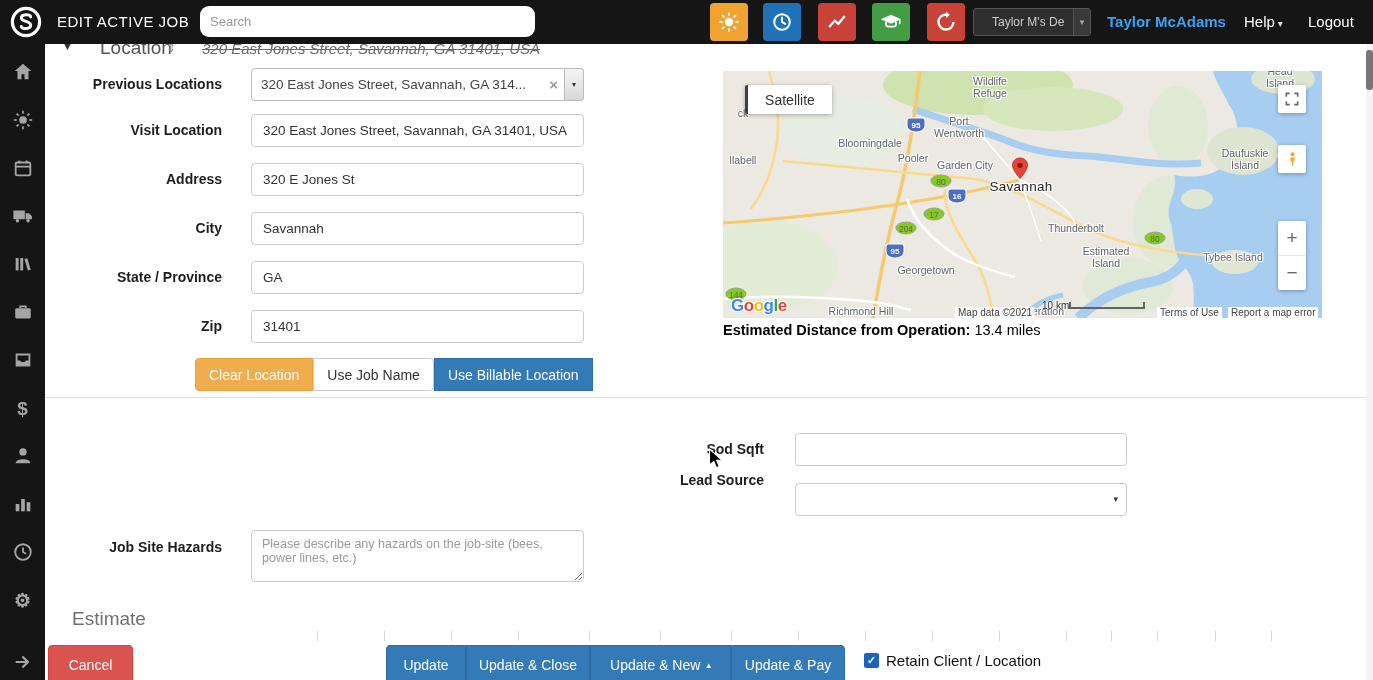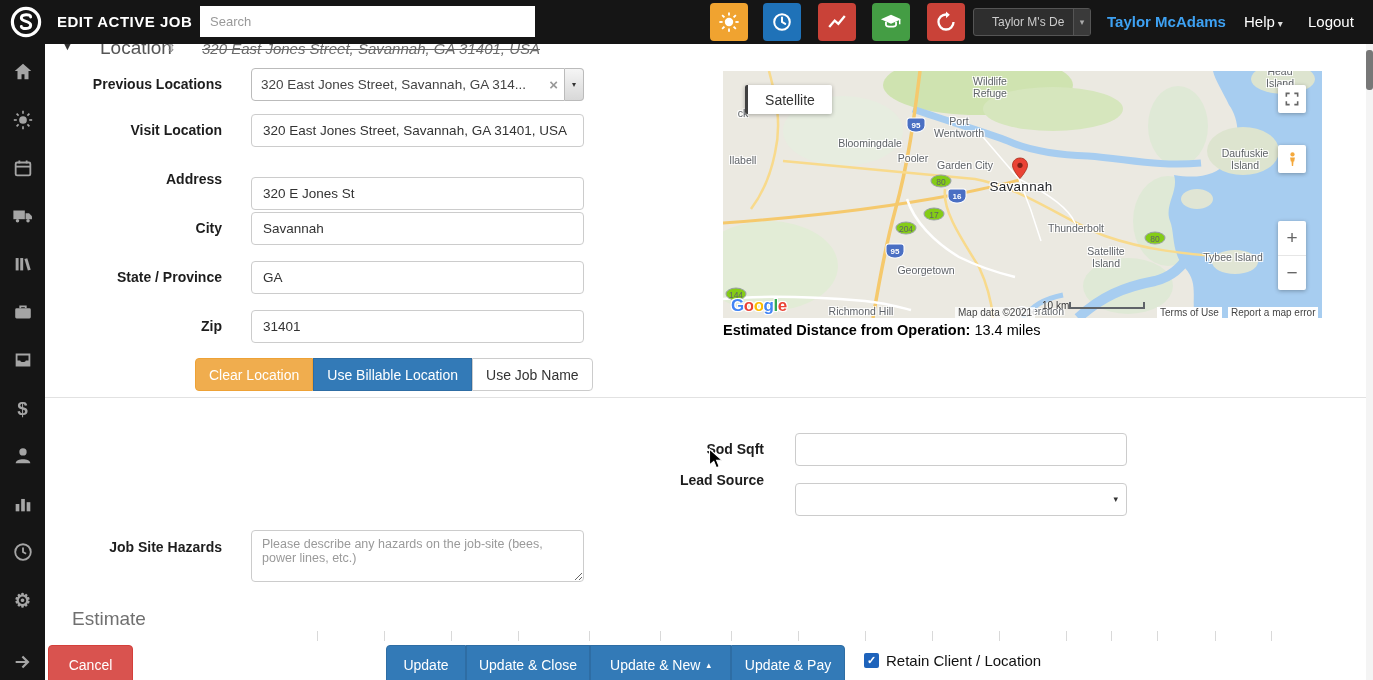--- a/index.html
+++ b/index.html
@@ -3,22 +3,22 @@
 <meta charset="utf-8">
 <style>
   *{box-sizing:border-box;margin:0;padding:0}
   html,body{background:#e9e9e9}
   body{font-family:"Liberation Sans",sans-serif}
   .screen{position:relative;width:1373px;height:680px;background:#fff;overflow:hidden;margin:0 auto}
 
   
   .topbar{position:absolute;left:0;top:0;width:1373px;height:44px;background:#151515;z-index:40}
   .logo{position:absolute;left:10px;top:6px;width:32px;height:32px}
-  .tb-title{position:absolute;left:57px;top:13px;color:#fff;font-size:15px;font-weight:bold;letter-spacing:.5px}
-  .tb-search{position:absolute;left:200px;top:6px;width:335px;height:31px;border:none;border-radius:0;padding:0 10px;font-size:13px;font-family:inherit;color:#333;background:#fff}
+  .tb-title{position:absolute;left:57px;top:13px;color:#fff;font-size:15px;font-weight:normal;letter-spacing:.5px}
+  .tb-search{position:absolute;left:200px;top:6px;width:335px;height:31px;border:none;border-radius:9px;padding:0 10px;font-size:13px;font-family:inherit;color:#333;background:#fff}
   .tb-search::placeholder{color:#999}
   .tb-btn{position:absolute;top:3px;width:38px;height:38px;border-radius:4px;display:flex;align-items:center;justify-content:center;cursor:pointer}
   .tb-btn svg{width:22px;height:22px}
   .tb-orange{background:#f0a330}.tb-blue{background:var(--topbar_blue,#1f72b8)}.tb-red{background:#c94238}.tb-green{background:var(--green,#449d44)}
   .tb-select{position:absolute;left:973px;top:8px;width:118px;height:28px;background:#2e2e2e;border:1px solid #555;border-radius:3px;display:flex;align-items:center;cursor:pointer}
   .tb-select .val{flex:1;color:#ccc;font-size:12px;padding:0 18px;white-space:nowrap;overflow:hidden}
   .tb-select .car{width:17px;height:100%;border-left:1px solid #555;color:#aaa;font-size:9px;display:flex;align-items:center;justify-content:center;background:#3a3a3a}
   .tb-user{position:absolute;left:1107px;top:13px;color:var(--link,#3ea1f2);font-size:15px;font-weight:bold;cursor:pointer}
   .tb-help{position:absolute;left:1244px;top:13px;color:#fff;font-size:15px;cursor:pointer}
   .tb-help .c{font-size:10px;color:#ddd;margin-left:3px}
@@ -278,35 +278,35 @@
     </div>
     <div class="dd">
         <span>▾</span>
       </div>
   </div>
 
   <div class="flabel" style="top:122px">Visit Location</div>
   <input class="tinput" style="top: 114px;" value="320 East Jones Street, Savannah, GA 31401, USA">
 
   <div class="flabel" style="top:171px">Address</div>
-  <input class="tinput" style="top: 177px;" value="320 E Jones St">
+  <input class="tinput" style="top: 163px;" value="320 E Jones St">
 
   <div class="flabel" style="top:220px">City</div>
   <input class="tinput" style="top: 212px;" value="Savannah">
 
   <div class="flabel" style="top:269px">State / Province</div>
   <input class="tinput" style="top: 261px;" value="GA">
 
   <div class="flabel" style="top:318px">Zip</div>
   <input class="tinput" style="top: 310px;" value="31401">
 
   <div class="btnrow">
     <div class="btn btn-orange">Clear Location</div>
+    <div class="btn btn-white">Use Job Name</div>
     <div class="btn btn-blue">Use Billable Location</div>
-    <div class="btn btn-white">Use Job Name</div>
   </div>
 
   <div class="divider"></div>
 
   <div class="map">
     <svg class="map-svg" width="599" height="247" viewBox="0 0 599 247">
       <rect width="599" height="247" fill="#ebe9e1"></rect>
       <ellipse cx="255" cy="14" rx="95" ry="30" fill="#cfe3b0"></ellipse>
       <ellipse cx="330" cy="38" rx="70" ry="22" fill="#d6e6bd"></ellipse>
       <ellipse cx="45" cy="195" rx="70" ry="45" fill="#e2ecd6"></ellipse>
@@ -336,21 +336,21 @@
 
     <div class="mlabel" style="left:267px;top:16px;width:52px">Wildlife Refuge</div>
     <div class="mlabel" style="left:557px;top:6px">Head Island</div>
     <div class="mlabel" style="left:236px;top:56px;width:62px">Port Wentworth</div>
     <div class="mlabel" style="left:147px;top:72px">Bloomingdale</div>
     <div class="mlabel" style="left:190px;top:87px">Pooler</div>
     <div class="mlabel" style="left:242px;top:94px">Garden City</div>
     <div class="mlabel big" style="left:298px;top:116px">Savannah</div>
     <div class="mlabel" style="left:522px;top:88px;width:58px">Daufuskie Island</div>
     <div class="mlabel" style="left:353px;top:157px">Thunderbolt</div>
-    <div class="mlabel" style="left:383px;top:186px;width:62px">Satellite Island</div>
+    <div class="mlabel" style="left:383px;top:186px;width:62px">Estimated Island</div>
     <div class="mlabel" style="left:510px;top:186px">Tybee Island</div>
     <div class="mlabel" style="left:203px;top:199px">Georgetown</div>
     <div class="mlabel" style="left:138px;top:240px">Richmond Hill</div>
     <div class="mlabel" style="left:318px;top:240px">Operation</div>
     <div class="mlabel" style="left:20px;top:89px">llabell</div>
     <div class="mlabel" style="left:20px;top:42px">ck</div>
 
     <div class="shield r" style="left:59px;top:28px">170</div>
     <div class="shield i" style="left:193px;top:54px">95</div>
     <div class="shield r" style="left:218px;top:110px">80</div>

